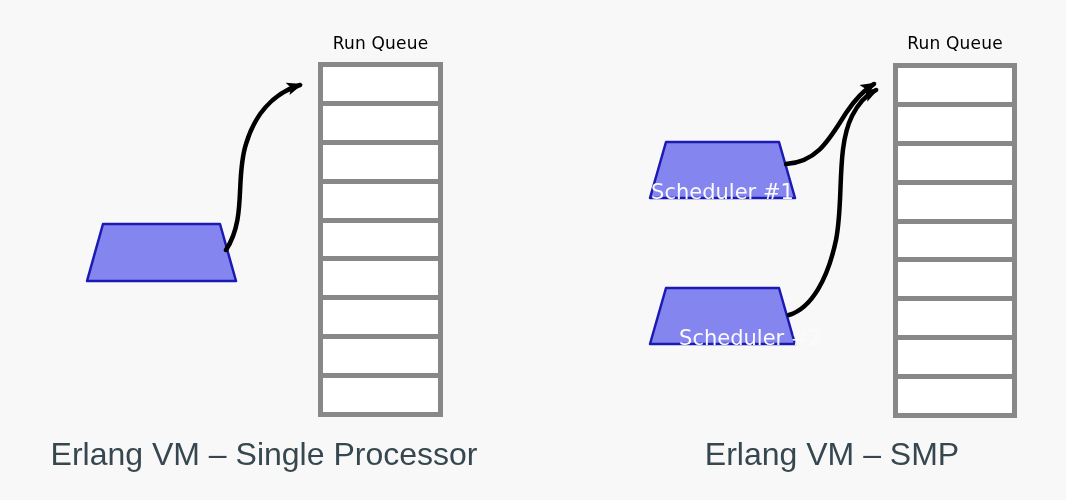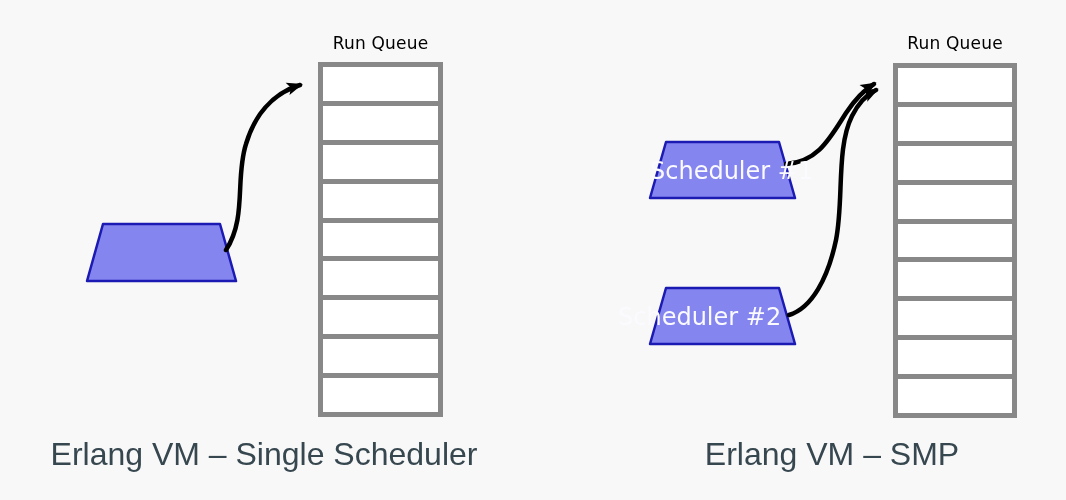--- a/index.html
+++ b/index.html
@@ -40,28 +40,29 @@
     box-sizing: border-box;
     width: 100%;
     height: 43.9px;
     background: #ffffff;
     border: 5px solid #888888;
   }
   .qcell + .qcell { margin-top: -5px; }
   .sched-label {
     position: absolute;
     text-align: center;
-    font-size: 24px;
+    font-size: 21px;
     line-height: 22px;
     color: #fafaff;
     white-space: nowrap;
+    margin-top: 21px;
   }
   .sched-label.single { left: 87px;  top: 242px; width: 149px; }
   .sched-label.smp1   { left: 650px; top: 160px; width: 145px; }
-  .sched-label.smp2   { left: 618px; top: 306px; width: 145px; }
+  .sched-label.smp2   { left: 678px; top: 306px; width: 145px; }
   .panel-title {
     position: absolute;
     top: 433px;
     text-align: center;
     font-family: "Liberation Sans", sans-serif;
     font-size: 32px;
     line-height: 42px;
     color: #37474f;
     white-space: nowrap;
   }
@@ -106,21 +107,21 @@
       <div class="qcell"></div>
       <div class="qcell"></div>
       <div class="qcell"></div>
       <div class="qcell"></div>
       <div class="qcell"></div>
       <div class="qcell"></div>
       <div class="qcell"></div>
       <div class="qcell"></div>
       <div class="qcell"></div>
     </div>
-  <div class="panel-title left">Erlang VM – Single Scheduler</div>
+  <div class="panel-title left">Erlang VM – Single Processor</div>
 
   <div class="rq-label right">Run Queue</div>
   <div class="queue right">
       <div class="qcell"></div>
       <div class="qcell"></div>
       <div class="qcell"></div>
       <div class="qcell"></div>
       <div class="qcell"></div>
       <div class="qcell"></div>
       <div class="qcell"></div>

